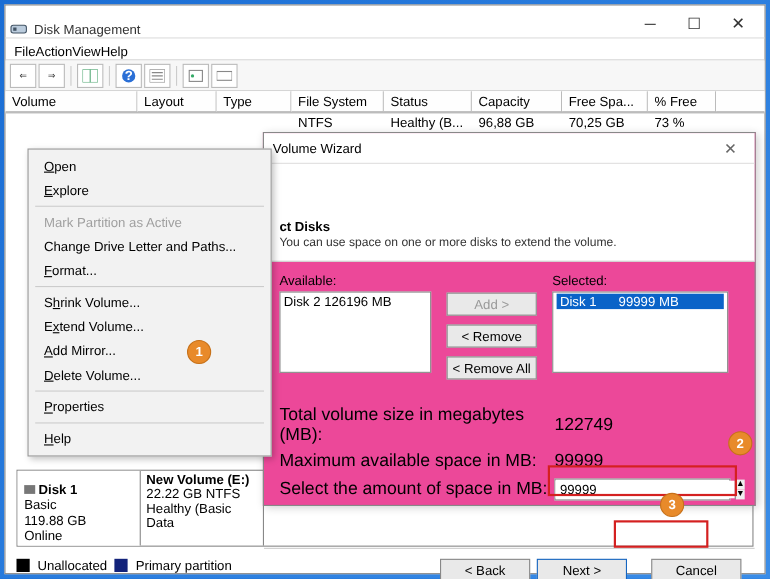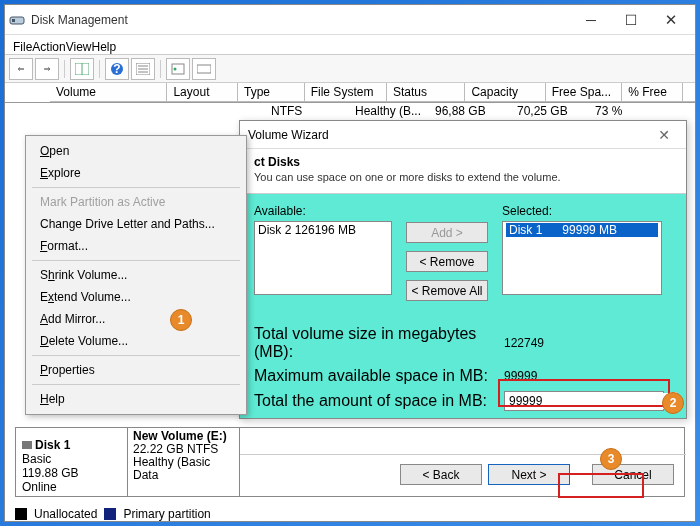--- a/index.html
+++ b/index.html
@@ -1,63 +1,63 @@
 <!DOCTYPE html>
 <html><head>
 <meta charset="utf-8">
 <style>
 * { box-sizing: border-box; font-family: "Segoe UI", Tahoma, sans-serif; font-size: 12px; }
 body { margin: 0; background: linear-gradient(135deg, #1a6dd4, #3a8de8); width: 700px; height: 526px; overflow: hidden; }
 .window { position: absolute; background: #fff; border: 1px solid #888; }
 .main-window { left: 4px; top: 4px; width: 692px; height: 518px; background: #fff; }
-.titlebar { height: 30px; display: flex; align-items: center; padding: 0 4px; border-bottom: 1px solid #ddd; }
+.titlebar { height: 30px; display: flex; align-items: flex-end; padding: 0 4px; border-bottom: 1px solid #ddd; }
 .titlebar .icon { width: 16px; height: 16px; margin-right: 6px; display: flex; align-items: center; justify-content: center; }
 .titlebar .title { flex: 1; font-size: 12px; color: #333; }
 .win-btns { display: flex; }
 .win-btn { width: 40px; height: 26px; display: flex; align-items: center; justify-content: center; font-size: 14px; color: #333; }
 .win-btn.close { font-size: 15px; }
 .menubar { height: 20px; display: flex; align-items: flex-end; padding: 0 8px; gap: 0; border-bottom: 1px solid #ccc; }
 .menubar span { font-size: 12px; color: #000; }
 .toolbar { height: 28px; display: flex; align-items: center; padding: 0 4px; gap: 2px; border-bottom: 1px solid #ccc; background: #f7f7f7; }
 .tbtn { width: 24px; height: 22px; border: 1px solid #bbb; background: #fff; display: flex; align-items: center; justify-content: center; font-size: 11px; color: #333; }
 .tbtn.arrow { font-family: monospace; }
 .sep { width: 1px; height: 18px; background: #ccc; margin: 0 3px; }
-.grid-header { display: flex; border-bottom: 1px solid #999; height: 20px; background: #fff; padding-left: 45px; }
+.grid-header { display: flex; border-bottom: 1px solid #999; height: 20px; background: #fff; }
 .gh { border-right: 1px solid #bbb; border-bottom: 1px solid #bbb; padding: 2px 6px; font-size: 12px; background: #fefefe; overflow: hidden; white-space: nowrap; }
 .grid-row { display: flex; height: 28px; }
 .gc { padding: 1px 6px; font-size: 12px; overflow: hidden; white-space: nowrap; }
 .main-body { position: relative; height: calc(100% - 78px); }
 .context-menu { position: absolute; left: 20px; top: 4px; width: 222px; background: #f2f2f2; border: 1px solid #999; box-shadow: 2px 2px 6px rgba(0,0,0,0.25); padding: 4px 0; z-index: 10; }
 .cm-item { padding: 4px 14px; font-size: 12px; color: #000; }
 .cm-item.disabled { color: #a0a0a0; }
 .cm-sep { height: 1px; background: #ccc; margin: 3px 6px; }
 .cm-highlight { position: absolute; border: 2px solid #d42020; }
 .badge { position: absolute; width: 22px; height: 22px; border-radius: 50%; background: #e88a2a; border: 1px solid #c67018; color: #fff; display: flex; align-items: center; justify-content: center; font-size: 12px; font-weight: bold; z-index: 50; }
 .disk-panel { position: absolute; left: 10px; top: 296px; width: 670px; height: 70px; display: flex; border: 1px solid #888; }
 .dp-left { width: 112px; border-right: 1px solid #888; padding: 2px 6px; font-size: 11px; line-height: 14px; background: #fff; }
 .dp-left .dttl { font-weight: bold; }
 .dp-vol { width: 112px; border-right: 1px solid #888; display: flex; flex-direction: row; }
 .dp-vol .vh { height: 8px; background: #12227a; }
 .dp-vol .vb { flex: 1; padding: 2px 5px; font-size: 11px; line-height: 13px; overflow: hidden; }
 .legend { position: absolute; left: 10px; top: 376px; display: flex; align-items: center; gap: 7px; }
 .lg-box { width: 12px; height: 12px; display: inline-block; }
-.wizard { position: absolute; left: 239px; top: 120px; width: 448px; height: 299px; background: #5eead4; border: 1px solid #888; z-index: 5; box-shadow: 2px 2px 8px rgba(0,0,0,0.2); }
+.wizard { position: absolute; left: 239px; top: 120px; width: 448px; height: 340px; background: #ec4899; border: 1px solid #888; z-index: 5; box-shadow: 2px 2px 8px rgba(0,0,0,0.2); }
 .wiz-titlebar { height: 28px; display: flex; align-items: center; padding: 0 8px; background: #fff; border-bottom: 1px solid #ddd; }
 .wiz-titlebar .wt { flex: 1; font-size: 12px; }
 .wiz-close { width: 28px; text-align: center; font-size: 14px; color: #666; }
 .wiz-head { background: #fff; padding: 6px 14px 10px 14px; border-bottom: 1px solid #ccc; }
-.wiz-head .wh1 { font-weight: bold; font-size: 12px; margin-bottom: 2px; }
+.wiz-head .wh1 { font-weight: bold; font-size: 12px; margin-bottom: 2px; margin-top: 44px; }
 .wiz-head .wh2 { font-size: 11px; color: #333; }
 .wiz-body { position: relative; padding: 10px 14px; height: 260px; }
 .lbl { font-size: 12px; color: #000; margin-bottom: 3px; }
 .listbox { border: 1px solid #888; background: #fff; font-size: 12px; padding: 1px 3px; overflow: hidden; }
 .wiz-btn { width: 82px; height: 21px; border: 1px solid #888; background: #e9e9e9; font-size: 12px; display: flex; align-items: center; justify-content: center; }
 .field-row { display: flex; align-items: center; margin-top: 6px; }
 .field-row .fl { width: 250px; font-size: 16px; }
-.field-row .fv { width: 150px; font-size: 12px; }
+.field-row .fv { width: 150px; font-size: 16px; }
 .spinner-box { border: 1px solid #888; background: #fff; height: 20px; display: flex; align-items: center; width: 160px; }
 .spinner-box input { border: none; flex: 1; padding: 1px 4px; font-size: 12px; outline: none; }
 .spinner-arrows { width: 16px; display: flex; flex-direction: column; border-left: 1px solid #888; }
 .spinner-arrows div { height: 9px; font-size: 8px; line-height: 8px; text-align: center; background: #eee; }
 .wiz-footer { height: 40px; display: flex; align-items: center; justify-content: flex-end; padding: 0 12px; gap: 6px; border-top: 1px solid #ccc; }
 .sel-item { background: #0a63c8; color: #fff; padding: 0 3px; }
 svg { display: block; }
 u { text-decoration: underline; }
 </style>
 </head>
@@ -230,21 +230,21 @@
     <div style="margin-top:24px">
       <div class="field-row">
         <div class="fl">Total volume size in megabytes (MB):</div>
         <div class="fv">122749</div>
       </div>
       <div class="field-row">
         <div class="fl">Maximum available space in MB:</div>
         <div class="fv">99999</div>
       </div>
       <div class="field-row">
-        <div class="fl">Total the amount of space in MB:</div>
+        <div class="fl">Select the amount of space in MB:</div>
         <div class="spinner-box">
           <input value="99999" style="">
           <div class="spinner-arrows">
             <div>▲</div>
             <div>▼</div>
           </div>
         </div>
       </div>
     </div>
     <div class="cm-highlight" style="left:258px; top:185px; width:172px; height:28px"></div>

